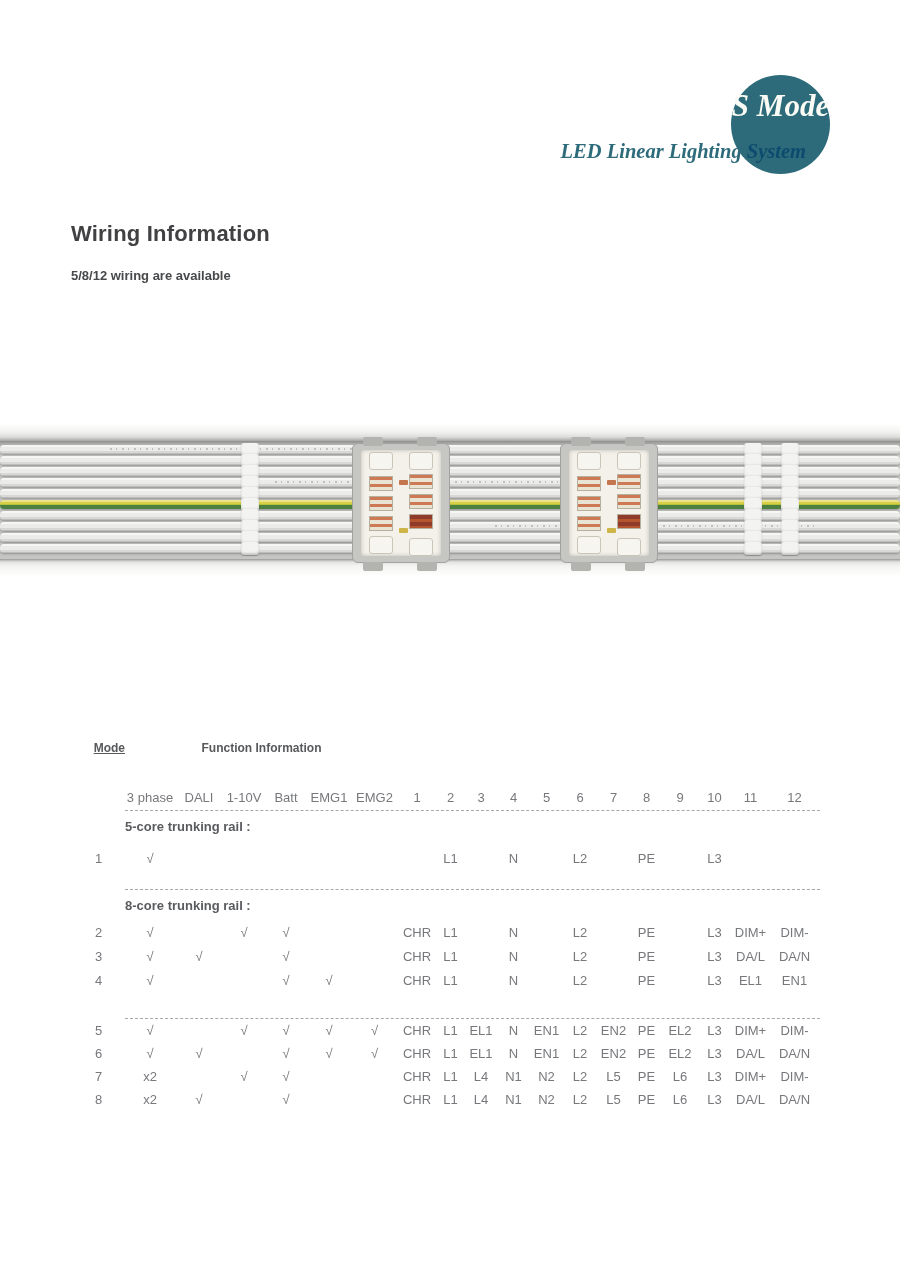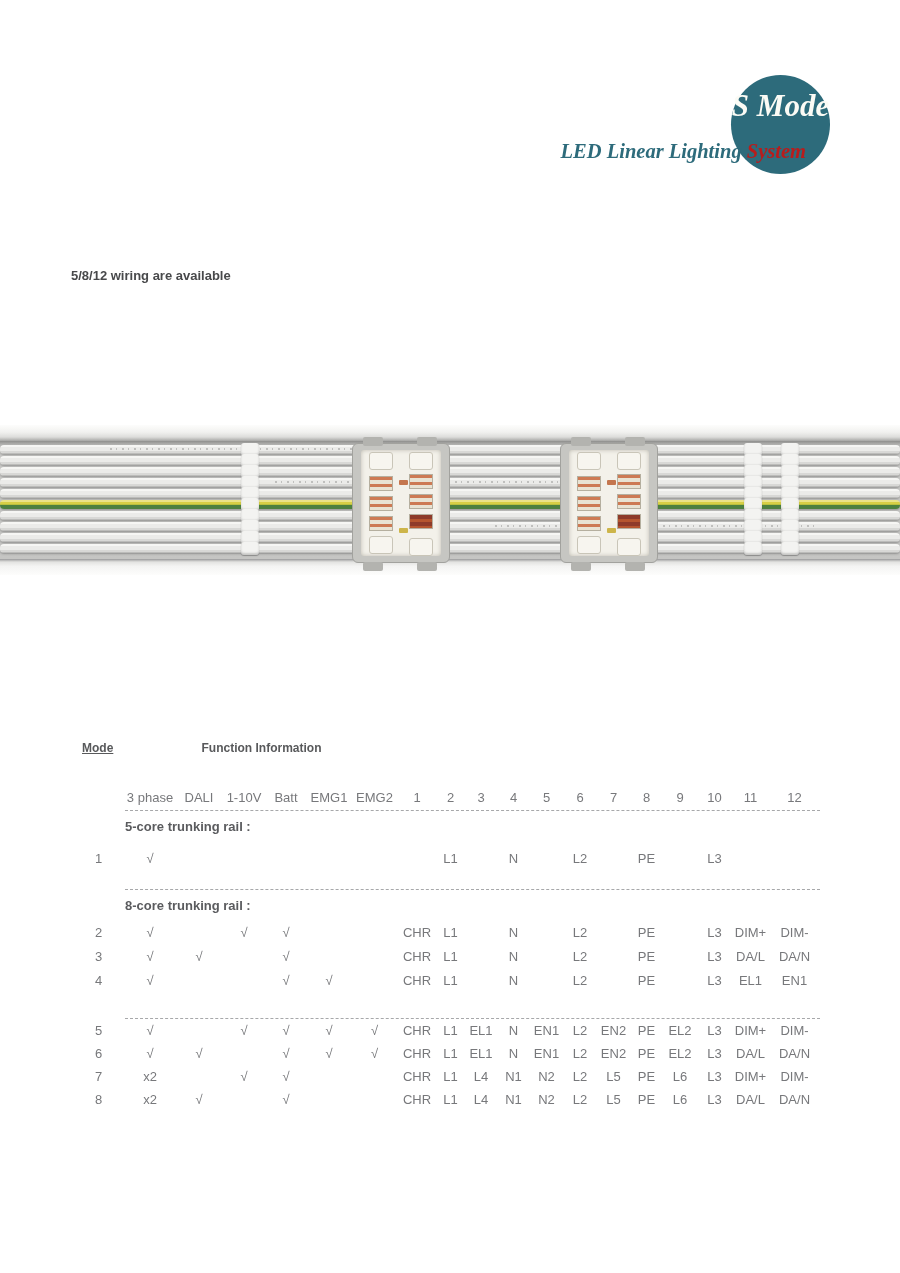--- a/index.html
+++ b/index.html
@@ -6,21 +6,21 @@
   .page{position:relative;width:900px;height:1273px;background:#ffffff;overflow:hidden;
         font-family:"Liberation Sans",sans-serif;}
 
   
   .logo-circle{position:absolute;left:731px;top:75px;width:99px;height:99px;border-radius:50%;z-index:1;}
   .logo-sline{position:absolute;left:731px;top:88px;width:99px;text-align:center;z-index:3;
               font-family:"Liberation Serif",serif;font-style:italic;font-weight:bold;
               font-size:31px;color:#fbfbf5;}
   .tagline{position:absolute;top:140px;right:94px;white-space:nowrap;z-index:3;
            font-family:"Liberation Serif",serif;font-style:italic;font-weight:bold;font-size:20.5px;}
-  .tagline .tg-white{color:#b91c1c;}
+  .tagline .tg-white{color:#0c4a6e;}
 
   
   .title{position:absolute;left:71px;top:221px;font-size:22px;font-weight:bold;color:#414042;letter-spacing:.2px;}
   .subtitle{position:absolute;left:71px;top:268px;font-size:13px;font-weight:bold;color:#48494b;}
 
   
   .photo{position:absolute;left:0;top:425px;width:900px;height:150px;}
   .rail-top{position:absolute;left:0;top:0;width:100%;height:16px;
             background:linear-gradient(180deg,#fdfdfc 0%,#f1f1ef 45%,#dddddb 75%,#a6a6a4 100%);}
   .channel{position:absolute;left:0;top:16px;width:100%;height:118px;overflow:hidden;
@@ -45,21 +45,21 @@
   .slot.dark{background:repeating-linear-gradient(180deg,#8e3b2a 0 4px,#b5552f 4px 7px);}
   .latch{position:absolute;width:24px;height:18px;background:#f7f5ef;border:1px solid #c9c5b8;border-radius:3px;box-sizing:border-box;}
   .dot{position:absolute;width:9px;height:5px;border-radius:1px;}
 
   
   .wiring-table{position:absolute;left:72px;top:733px;width:748px;color:#77787b;font-size:13px;}
   .t-row{display:grid;align-items:center;
      grid-template-columns:53px 50px 48px 42px 42px 44px 47px 38px 29px 32px 33px 33px 34px 33px 33px 34px 35px 37px 51px;}
   .cell{text-align:center;overflow:visible;white-space:nowrap;}
   .group-row{height:30px;font-weight:bold;font-size:12px;color:#58595b;}
-  .group-row .mode-h{text-align:left;padding-left:10px;text-decoration:underline;}
+  .group-row .mode-h{text-align:right;padding-left:10px;text-decoration:underline;}
   .g1{grid-column:2/8;}
   .g2{grid-column:8/-1;}
   .col-head-row{height:47px;align-items:end;}
   .col-head-row .cell{padding-bottom:5px;}
   .dash-line{height:0;border-top:1px dashed #a7a8aa;margin-left:53px;}
   .label-row{height:30px;}
   .section-label{grid-column:2/-1;text-align:left;font-weight:bold;color:#5a5b5e;}
   .data-row .mode-cell{font-size:13px;}
   .s1 .data-row{height:34px;} .s1{padding-bottom:14px;}
   .s2 .data-row{height:24px;} .s2{padding-bottom:26px;}
@@ -68,20 +68,21 @@
 </style>
 </head>
 <body>
 
 <div class="page">
 
   <div class="logo-circle" style="background: rgb(45, 107, 123);"></div>
   <div class="logo-sline">S Mode</div>
   <div class="tagline"><span class="tg-teal" style="color: rgb(45, 107, 123);">LED Linear Lighting</span><span class="tg-white"> System</span></div>
 
+  <div class="title">Wiring Information</div>
   <div class="subtitle">5/8/12 wiring are available</div>
 
   <div class="photo">
     <div class="rail-top"></div>
     <div class="channel" id="channel">
         <div class="wire" style="top: 4px;">
           <div class="wmark" style="left: 110px;"></div>
         </div>
         <div class="wire" style="top: 15px;"></div>
         <div class="wire" style="top: 26px;"></div>

